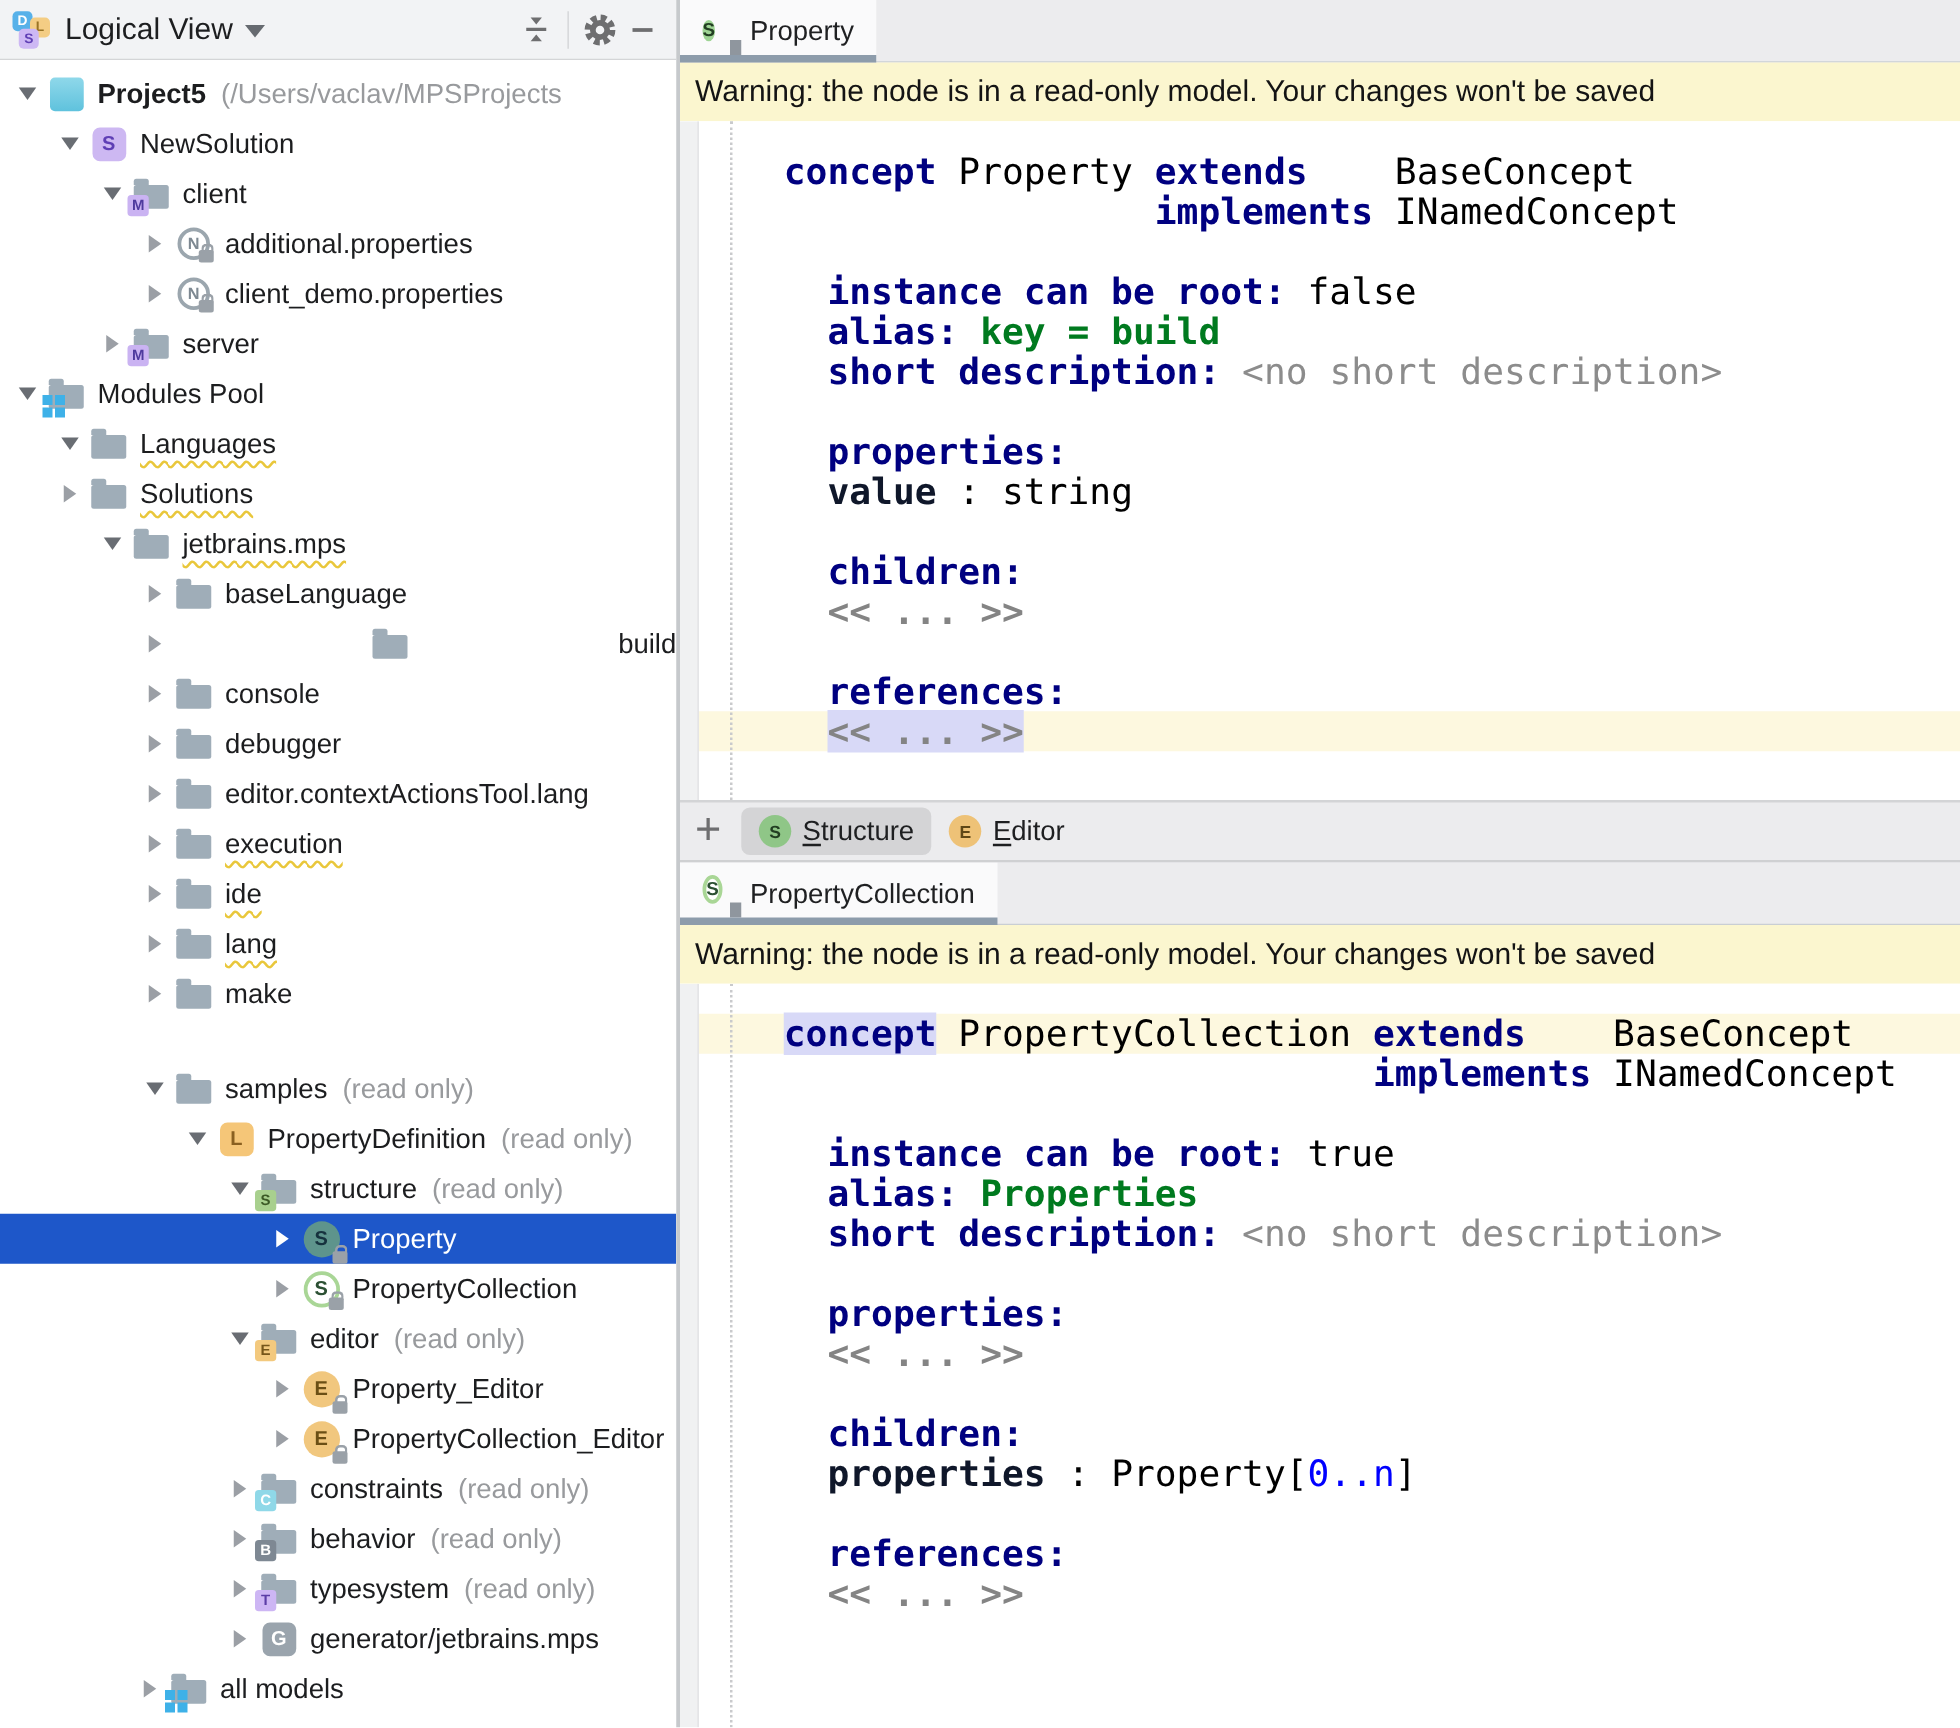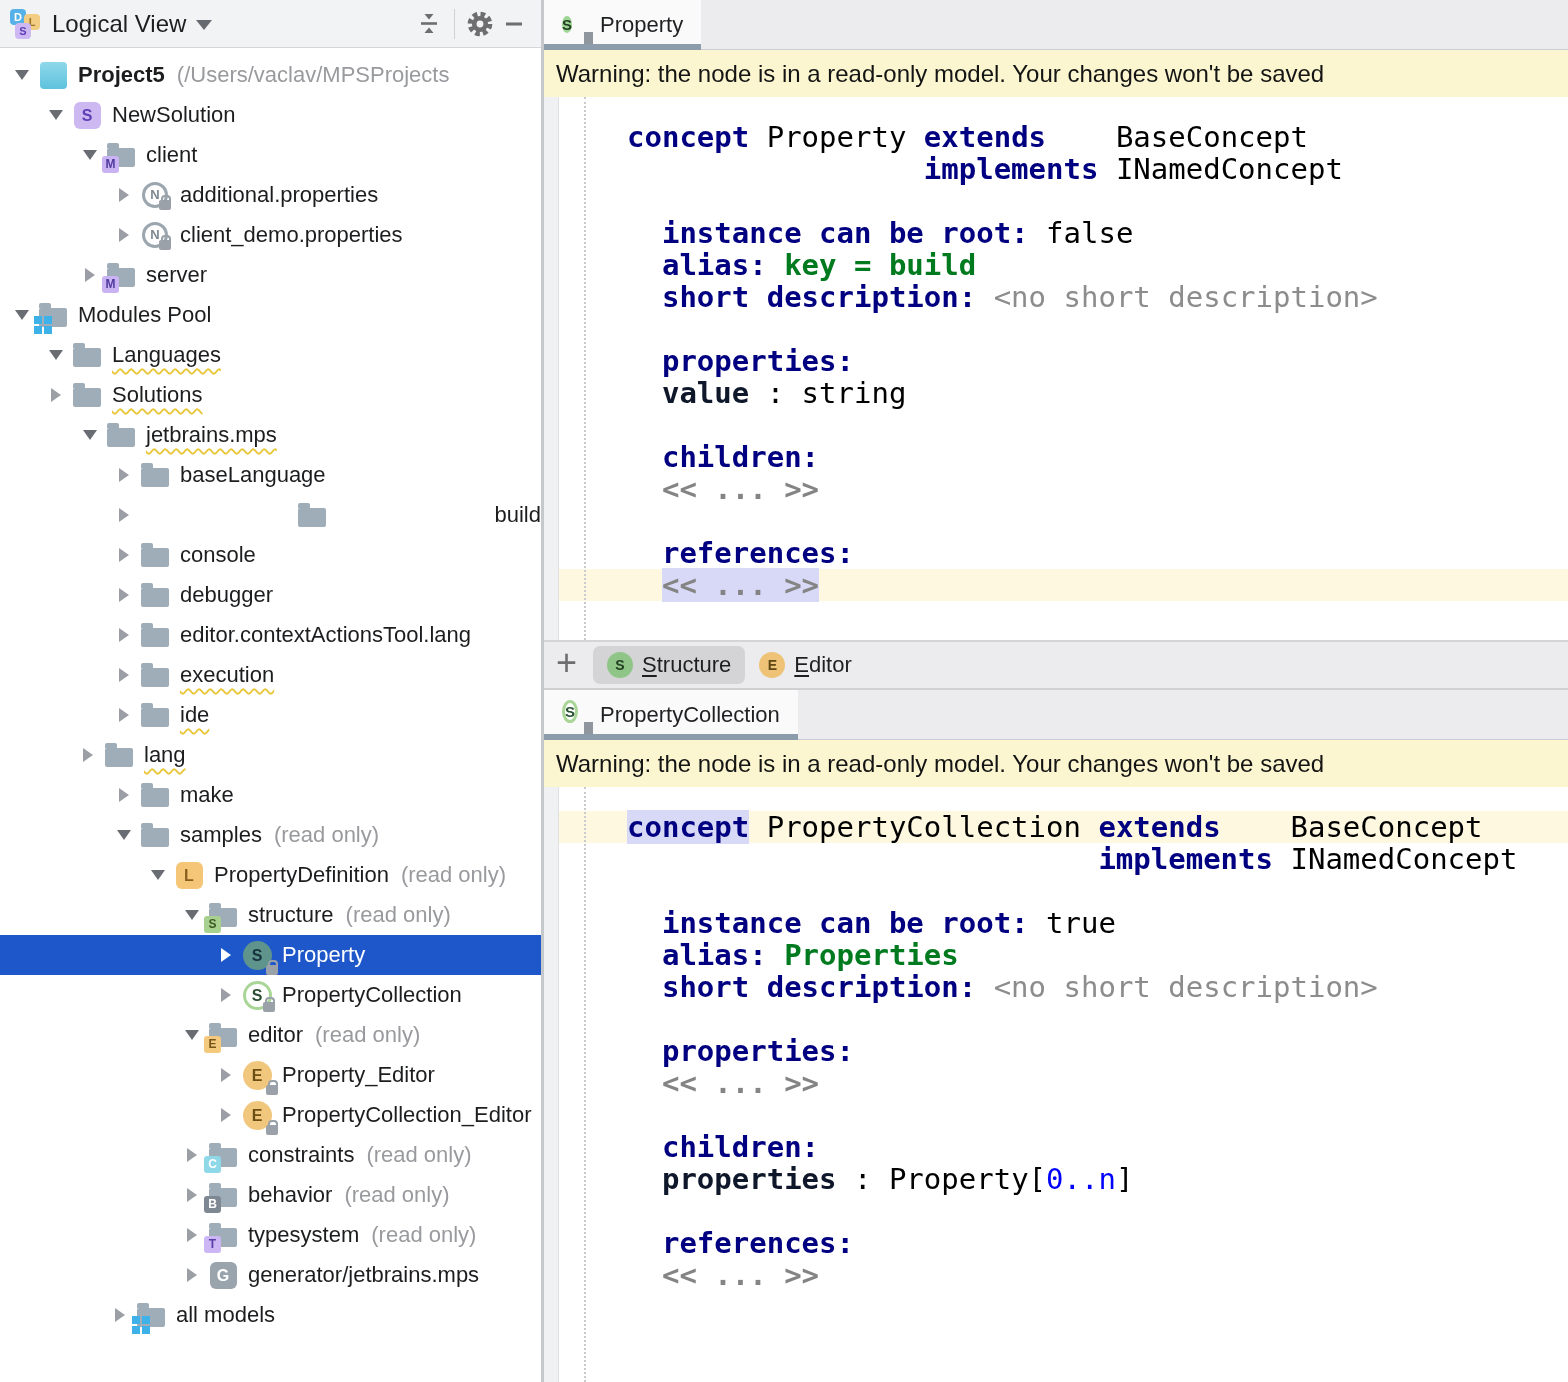--- a/index.html
+++ b/index.html
@@ -267,35 +267,35 @@
           </span>
           <span class="label wavy">execution</span>
         </div>
         <div class="row" style="padding-left: 110px;">
           <span class="arrow c"></span>
           <span class="t-icon">
             <span class="folder"></span>
           </span>
           <span class="label wavy">ide</span>
         </div>
-        <div class="row" style="padding-left: 74px;">
+        <div class="row" style="padding-left: 110px;">
           <span class="arrow c"></span>
           <span class="t-icon">
             <span class="folder"></span>
           </span>
           <span class="label wavy">lang</span>
         </div>
         <div class="row" style="padding-left: 110px;">
           <span class="arrow c"></span>
           <span class="t-icon">
             <span class="folder"></span>
           </span>
           <span class="label">make</span>
         </div>
-        <div class="row" style="padding-left: 110px;">
+        <div class="row" style="padding-left: 110px; margin-top: 36px;">
           <span class="arrow e"></span>
           <span class="t-icon">
             <span class="folder"></span>
           </span>
           <span class="label">samples</span>
           <span class="suffix">(read only)</span>
         </div>
         <div class="row" style="padding-left: 144px;">
           <span class="arrow e"></span>
           <span class="t-icon">

